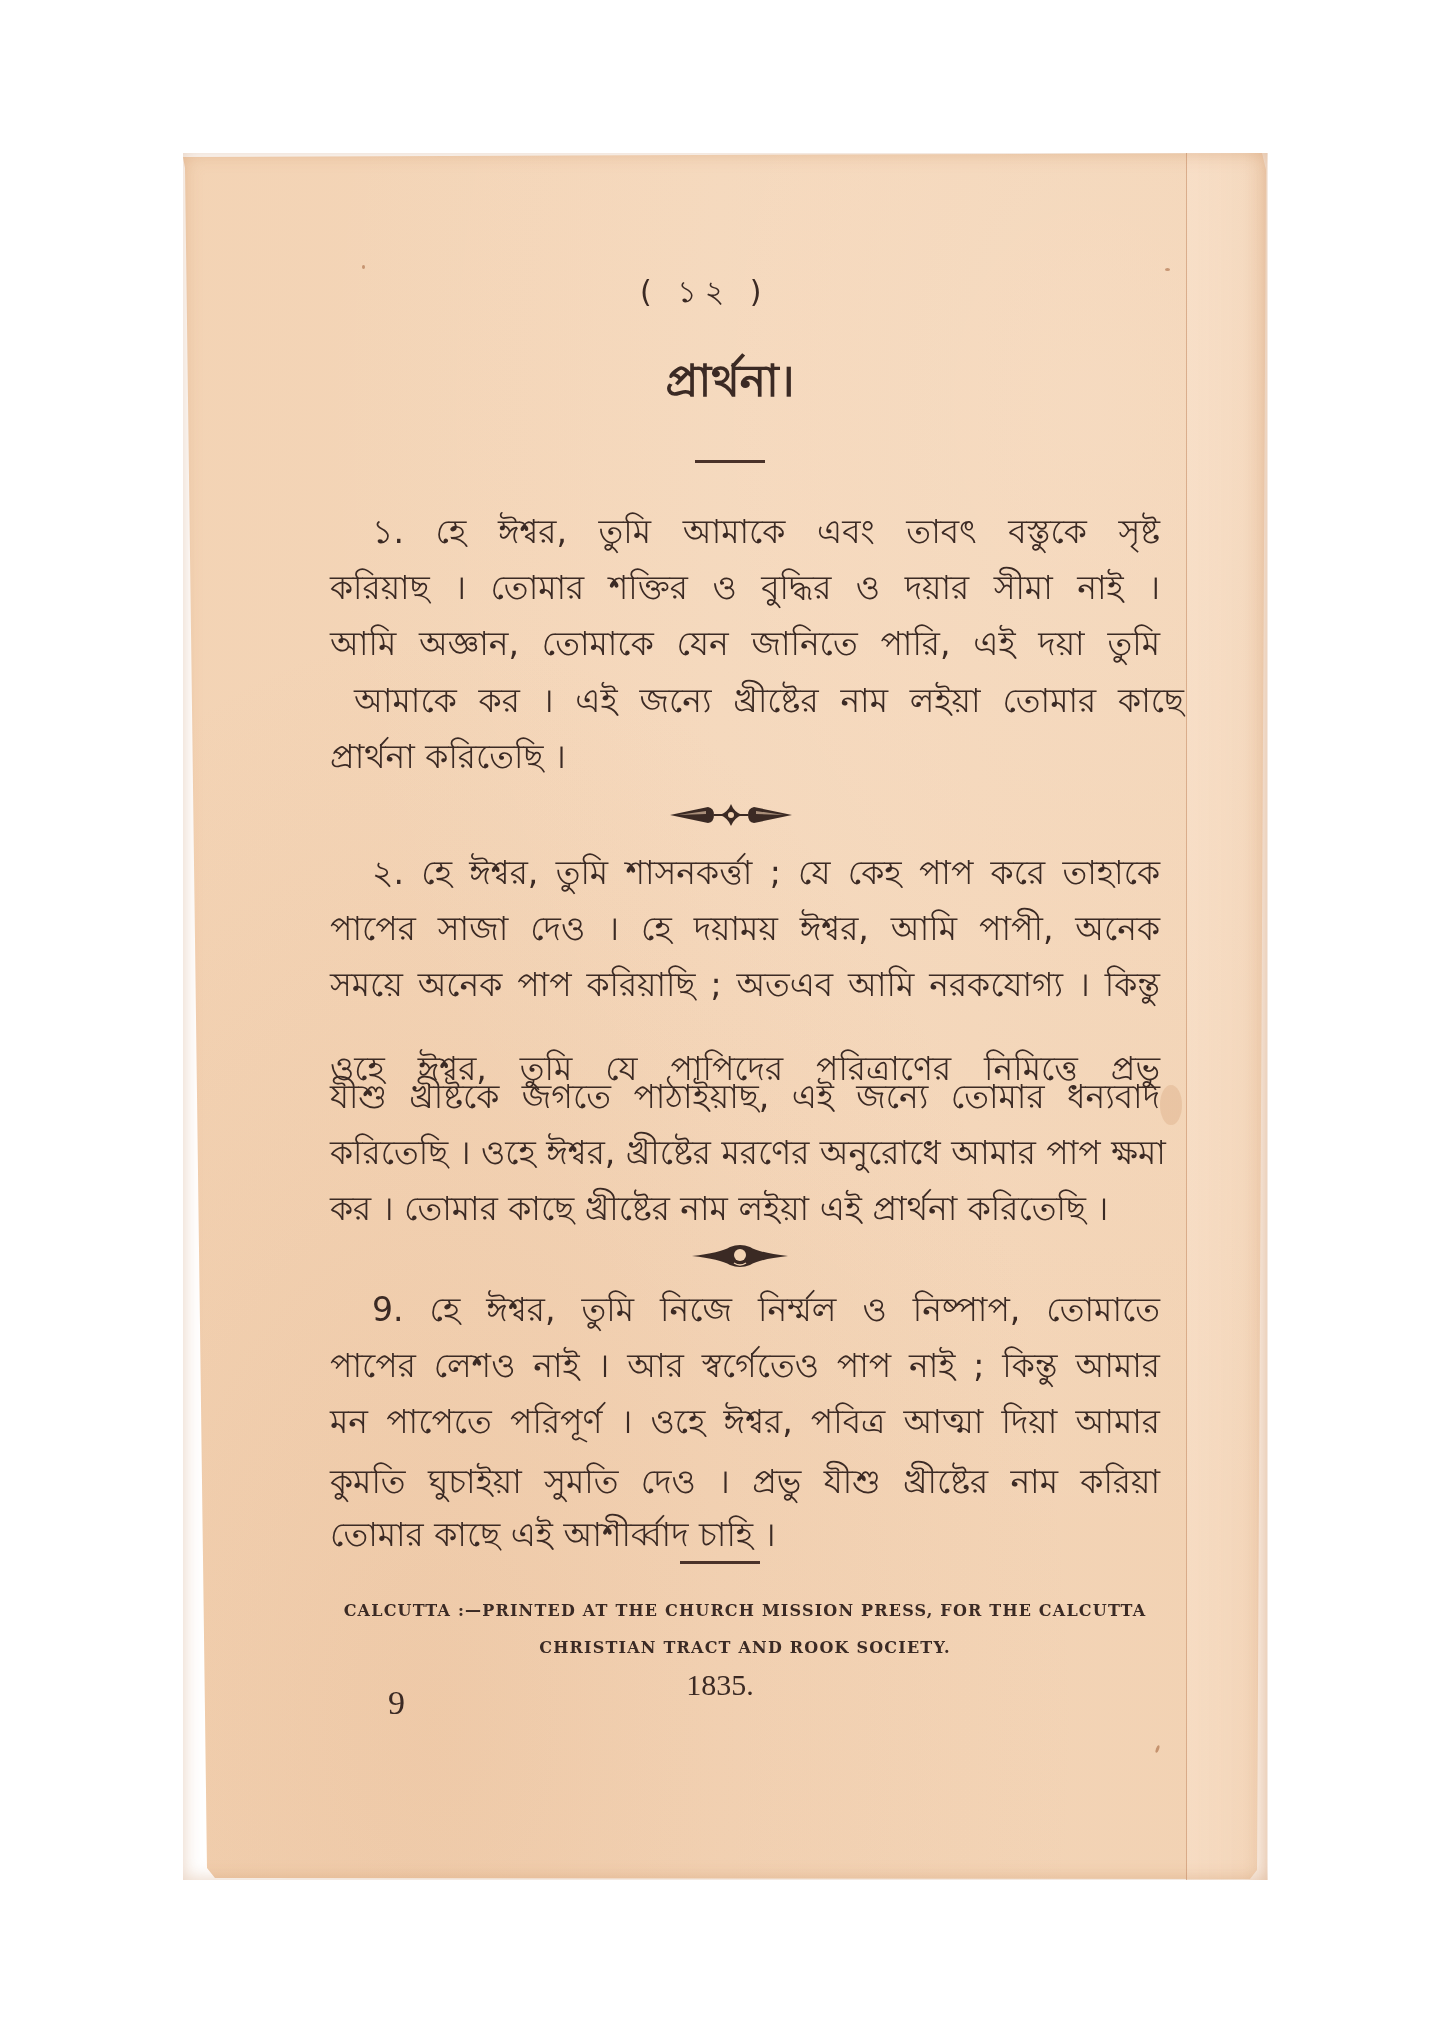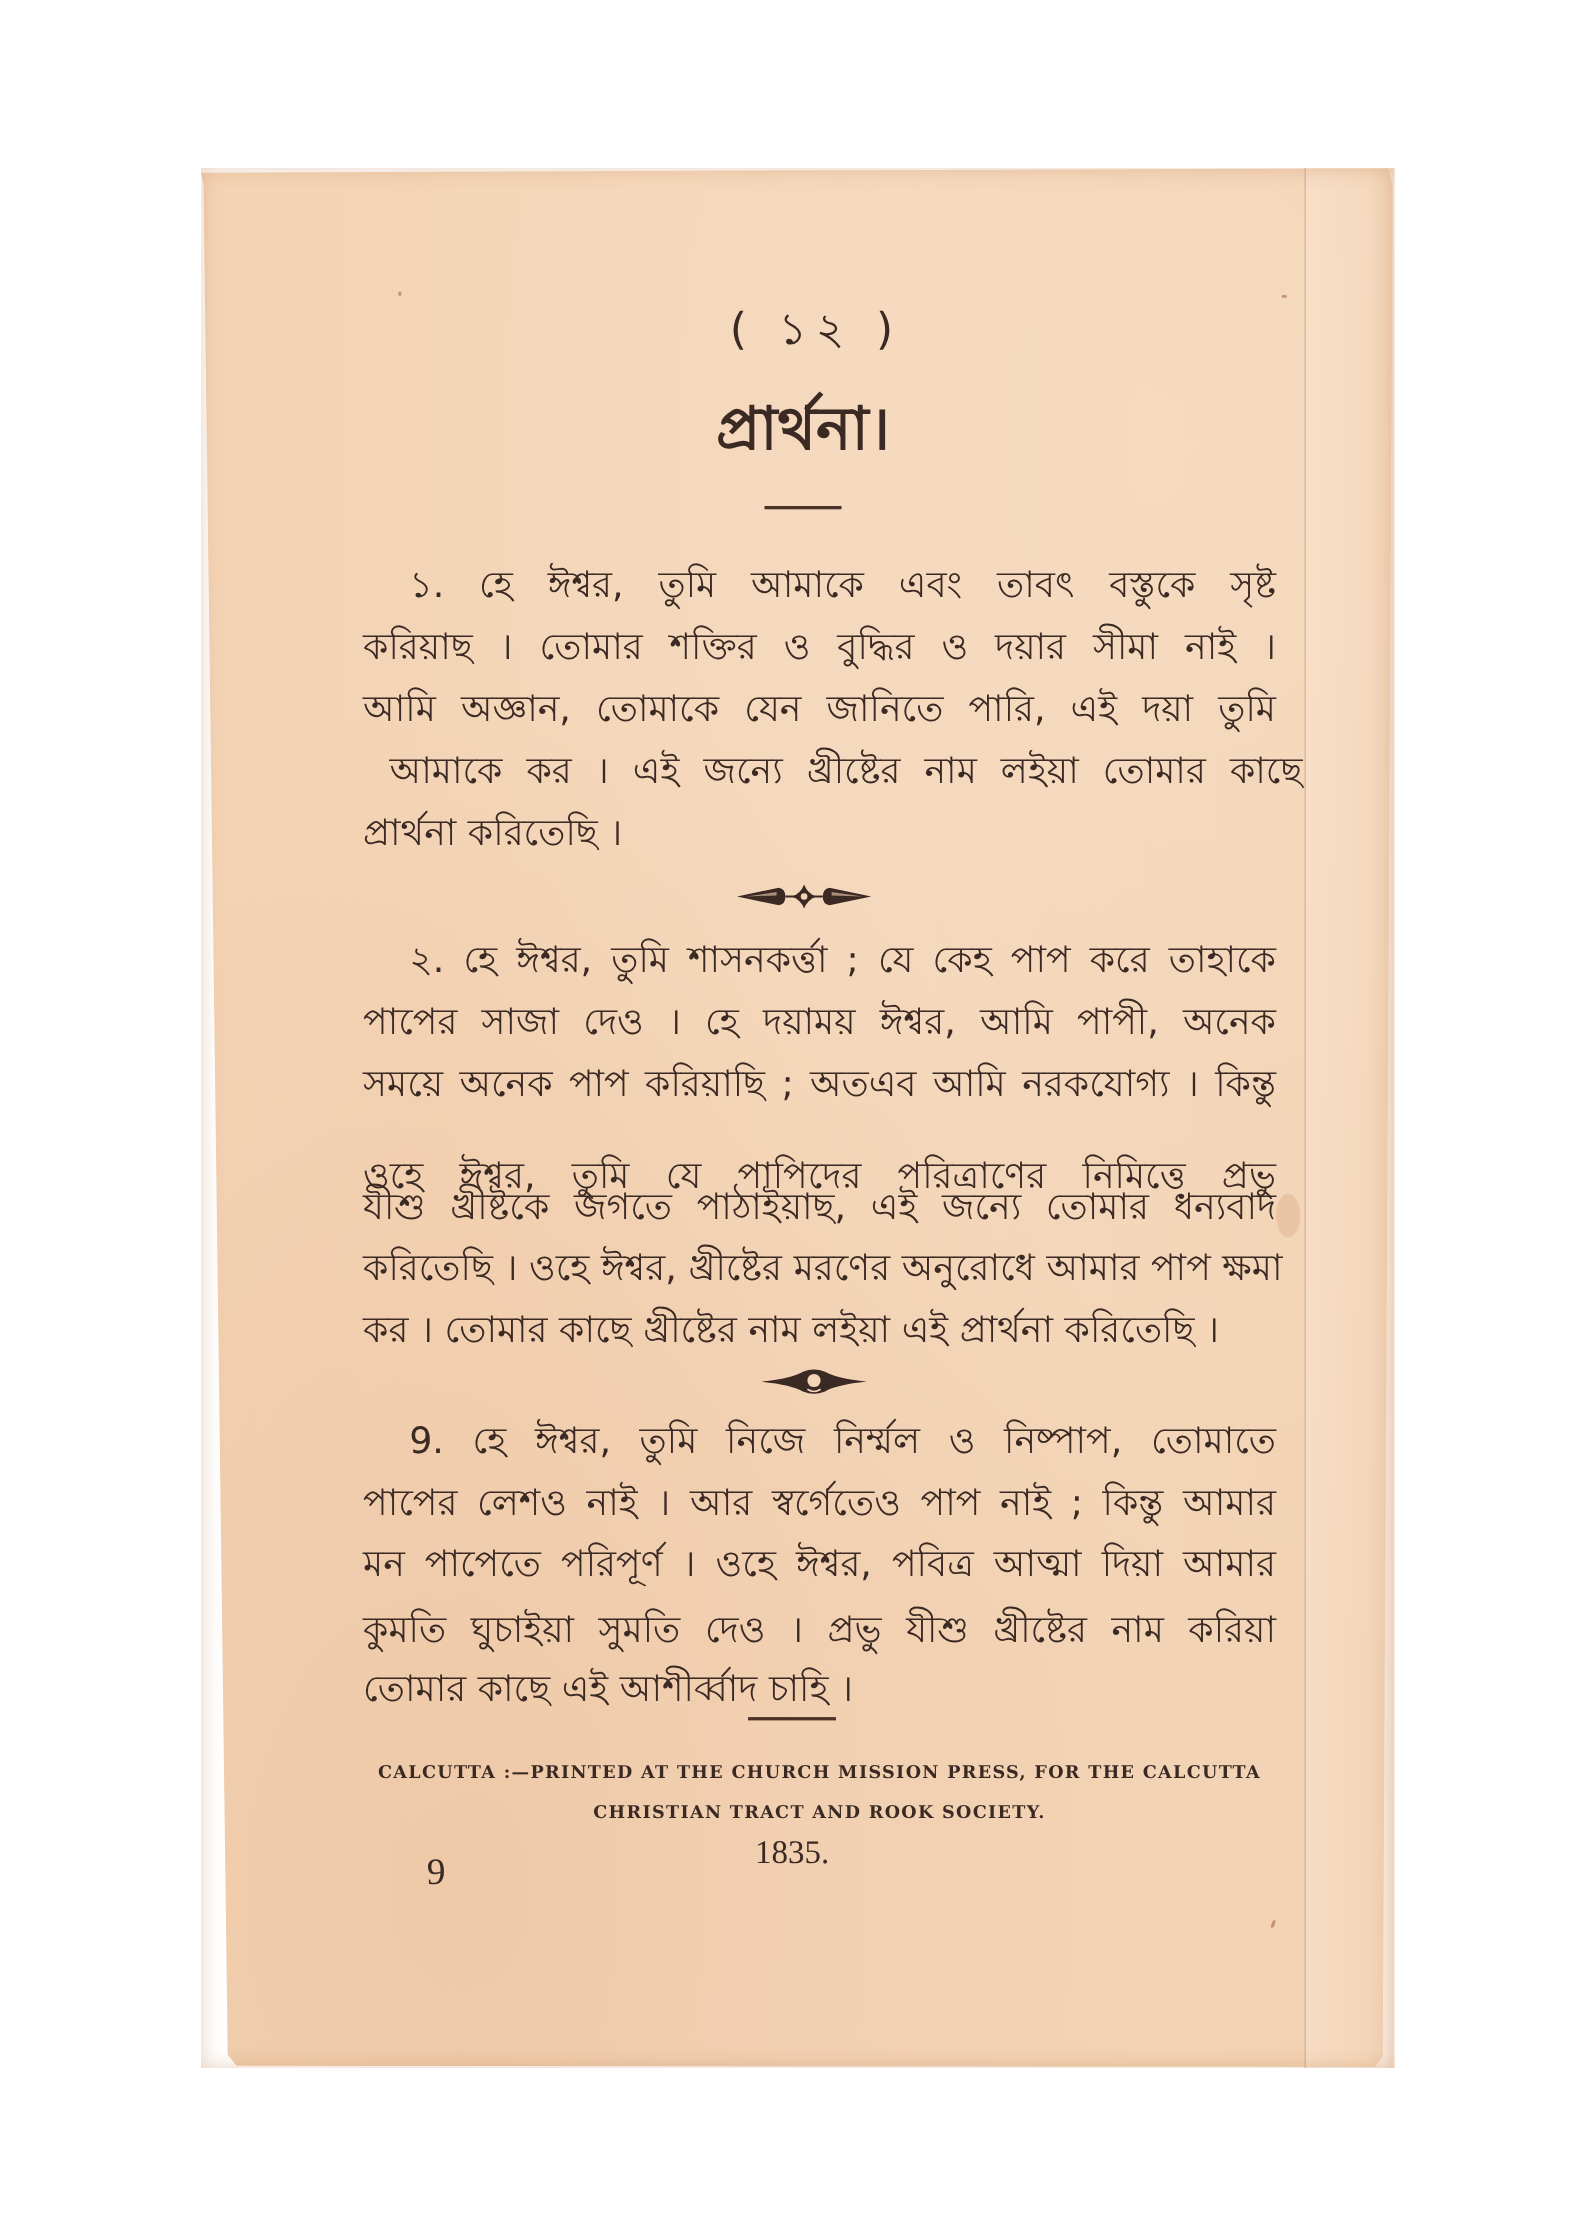--- a/index.html
+++ b/index.html
@@ -21,22 +21,22 @@
   .edge-shade {
     position: absolute; left: 183px; top: 153px; width: 1085px; height: 1727px;
     box-shadow: inset 0 0 18px rgba(190,120,70,0.35);
   }
 
   .ink { color: #3b2a24; position: absolute; white-space: nowrap; }
   .bn { font-family: "DejaVu Sans", sans-serif; }
   .serif { font-family: "DejaVu Serif", serif; }
   .lib { font-family: "Liberation Serif", serif; }
 
-  .pagenum-bn { left: 640px; top: 268px; width: 180px; text-align: right; font-size: 40px; letter-spacing: 8px; }
-  .title { left: 600px; top: 348px; width: 260px; text-align: center; font-size: 54px; font-weight: bold; }
+  .pagenum-bn { left: 640px; top: 268px; width: 180px; text-align: left; font-size: 30px; letter-spacing: 8px; }
+  .title { left: 600px; top: 348px; width: 260px; text-align: center; font-size: 44px; font-weight: bold; }
   .rule-short { position: absolute; left: 695px; top: 460px; width: 70px; height: 3px; background: #4a3229; }
 
   .para-line { left: 330px; width: 830px; font-size: 33px; font-weight: normal; text-align: justify; text-align-last: justify; line-height: 40px; }
   .para-line.first { left: 372px; width: 788px; }
   .para-line.last { text-align-last: left; }
 
   .orn { position: absolute; }
 
   .rule-bottom { position: absolute; left: 680px; top: 1561px; width: 80px; height: 3px; background: #4a3229; }
 

